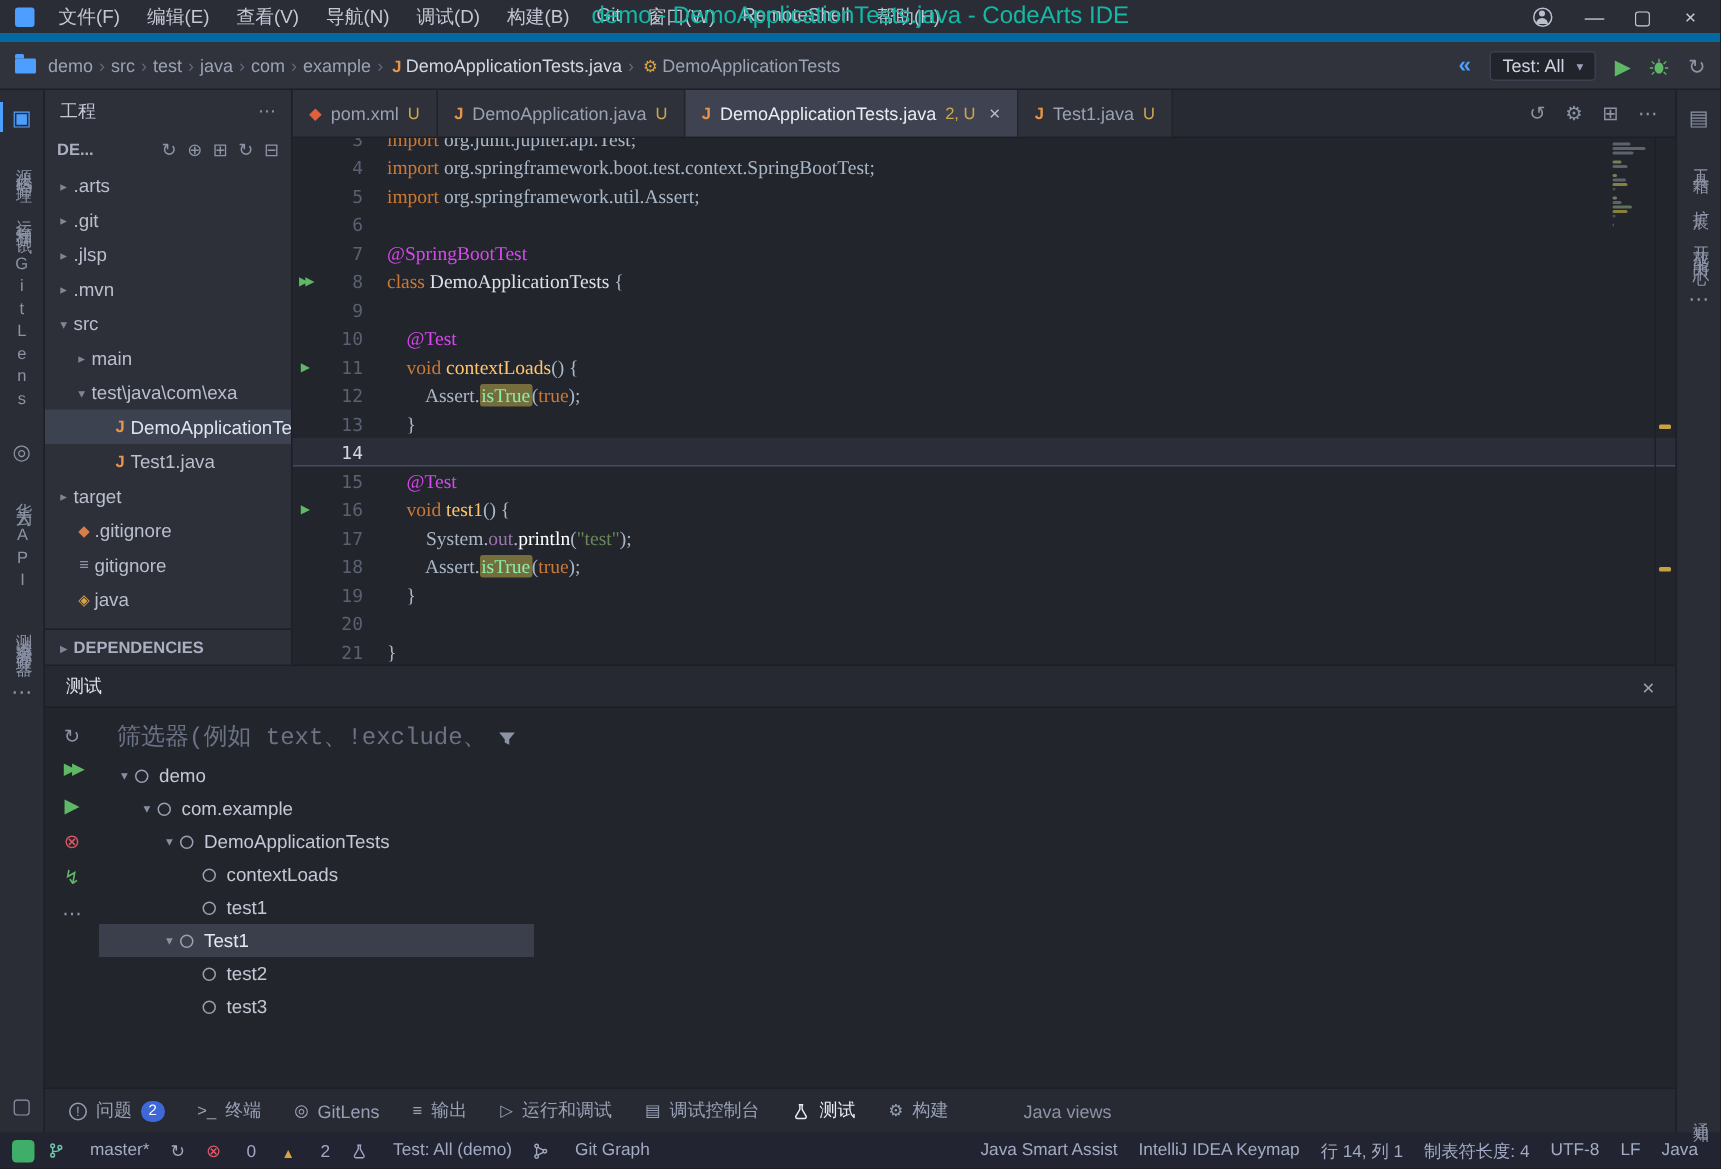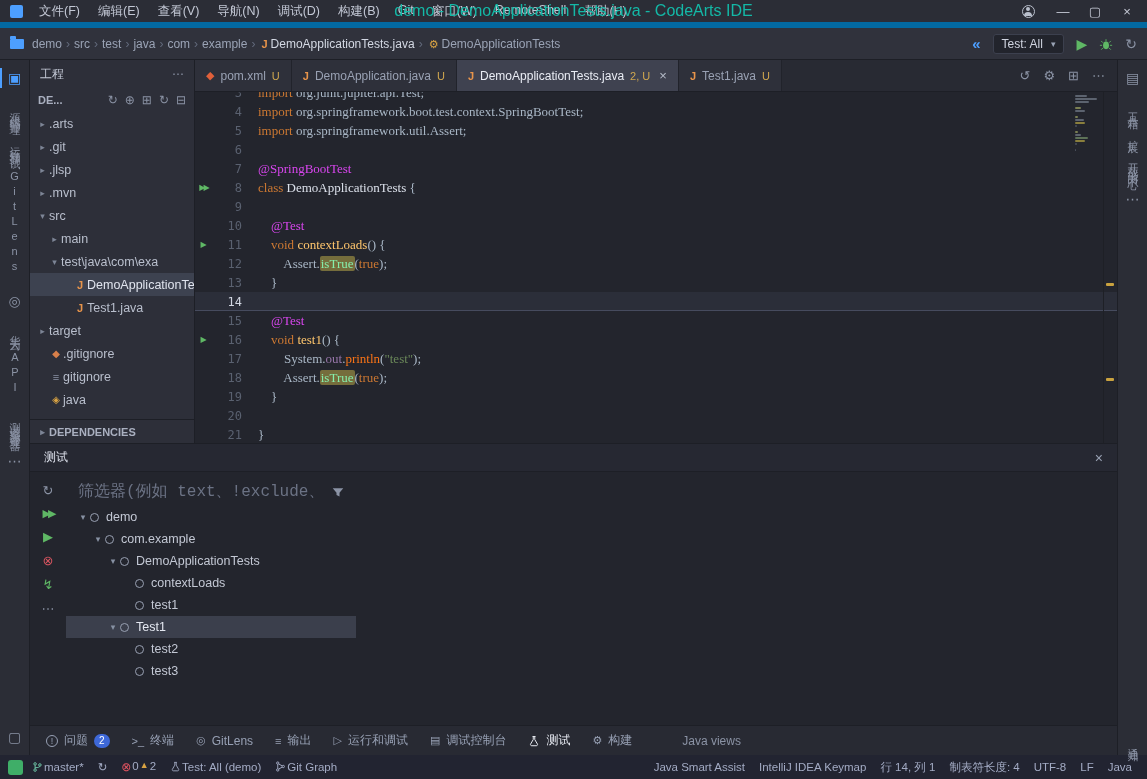--- a/index.html
+++ b/index.html
@@ -84,21 +84,21 @@
   .editor{flex:1;position:relative;overflow:hidden}
   .code{position:absolute;left:0;top:-9px;right:0}
   .cl{height:19px;display:flex;align-items:center}
   .cl.cur{background:#2b2e39;box-shadow:inset 0 -1px 0 #464b5e}
   .g-run{width:17px;flex:0 0 17px;text-align:center;color:#5fb865;font-size:8px;cursor:pointer}
   .g-run.dbl{letter-spacing:-2px;font-size:8px}
   .g-num{width:30px;flex:0 0 30px;text-align:right;color:#5a6170;font-size:12px;font-family:"DejaVu Sans Mono",monospace}
   .cl.cur .g-num{color:#d2d7e2}
   .ltext{padding-left:16px;font-family:Liberation Serif, serif;font-size:13px;white-space:pre}
   .tk-pl{color:#a9b7c6}.tk-kw{color:#cc7832}.tk-ann{color:#d946ef}.tk-cls{color:#dbe0ea}
-  .tk-mth{color:#ffc66d}.tk-str{color:#6a8759}.tk-call{color:#f97316}.tk-fld{color:#9876aa}
+  .tk-mth{color:#ffc66d}.tk-str{color:#6a8759}.tk-call{color:#ffffff}.tk-fld{color:#9876aa}
   .tk-hl{background:#756d3c;color:#86efac;border-radius:2px;padding:0 1px}
   .minimap{position:absolute;top:3px;right:18px;width:24px}
   .mm-line{height:2px;margin-bottom:1px;border-radius:1px}
   .ruler{position:absolute;top:0;right:0;bottom:0;width:14px;border-left:1px solid #1e2026}
   .ruler-mark{position:absolute;right:3px;width:8px;height:3px;background:#c9a23f;border-radius:1px}
 
   
   .test-panel{height:282px;flex:0 0 282px;border-top:1px solid #1d1f26;display:flex;flex-direction:column;background:#23252d}
   .tp-header{height:28px;flex:0 0 28px;display:flex;align-items:center;padding:0 14px;border-bottom:1px solid #1d1f26;background:#262832;color:#dfe3ee;font-size:12px}
   .tp-header .close{margin-left:auto;color:#9aa3b5;font-size:14px;cursor:pointer}
@@ -121,21 +121,21 @@
   .bottom-tabs{height:30px;flex:0 0 30px;background:#282a33;border-top:1px solid #1d1f26;display:flex;align-items:center;padding:0 16px;gap:22px}
   .bt{display:flex;align-items:center;gap:6px;color:#97a0b4;font-size:12px;cursor:pointer;white-space:nowrap}
   .bt.active{color:#e9ecf4}
   .bt-icon{font-size:11px;display:flex;align-items:center}
   .circle-i{width:12px;height:12px;border:1px solid currentColor;border-radius:50%;font-size:9px;line-height:11px;text-align:center;display:inline-block}
   .badge{background:#3e68d8;color:#fff;border-radius:8px;font-size:10px;padding:0 5px;height:14px;line-height:14px}
   .bt-right{margin-left:28px;color:#8b93a5;font-size:12px;cursor:pointer}
 
   
   .statusbar{height:24px;flex:0 0 24px;background:#222431;display:flex;align-items:center;padding:0 8px;font-size:11.5px;color:#a3abc4}
-  .sb-item{display:flex;align-items:flex-start;gap:1px;padding:0 7px;cursor:pointer;white-space:nowrap}
+  .sb-item{display:flex;align-items:flex-end;gap:17px;padding:0 7px;cursor:pointer;white-space:nowrap}
   .sb-remote{width:15px;height:15px;border-radius:3px;background:#3fae68;margin-right:2px;cursor:pointer}
   .sb-branch{color:#6fc7a8;display:flex}
   .sb-err{color:#e35461;font-size:12px}
   .sb-warn{color:#d9a343;font-size:9px}
   .sb-right{margin-left:auto;display:flex;align-items:center}
   svg{display:block}
 </style>
 </head>
 <body>
 

